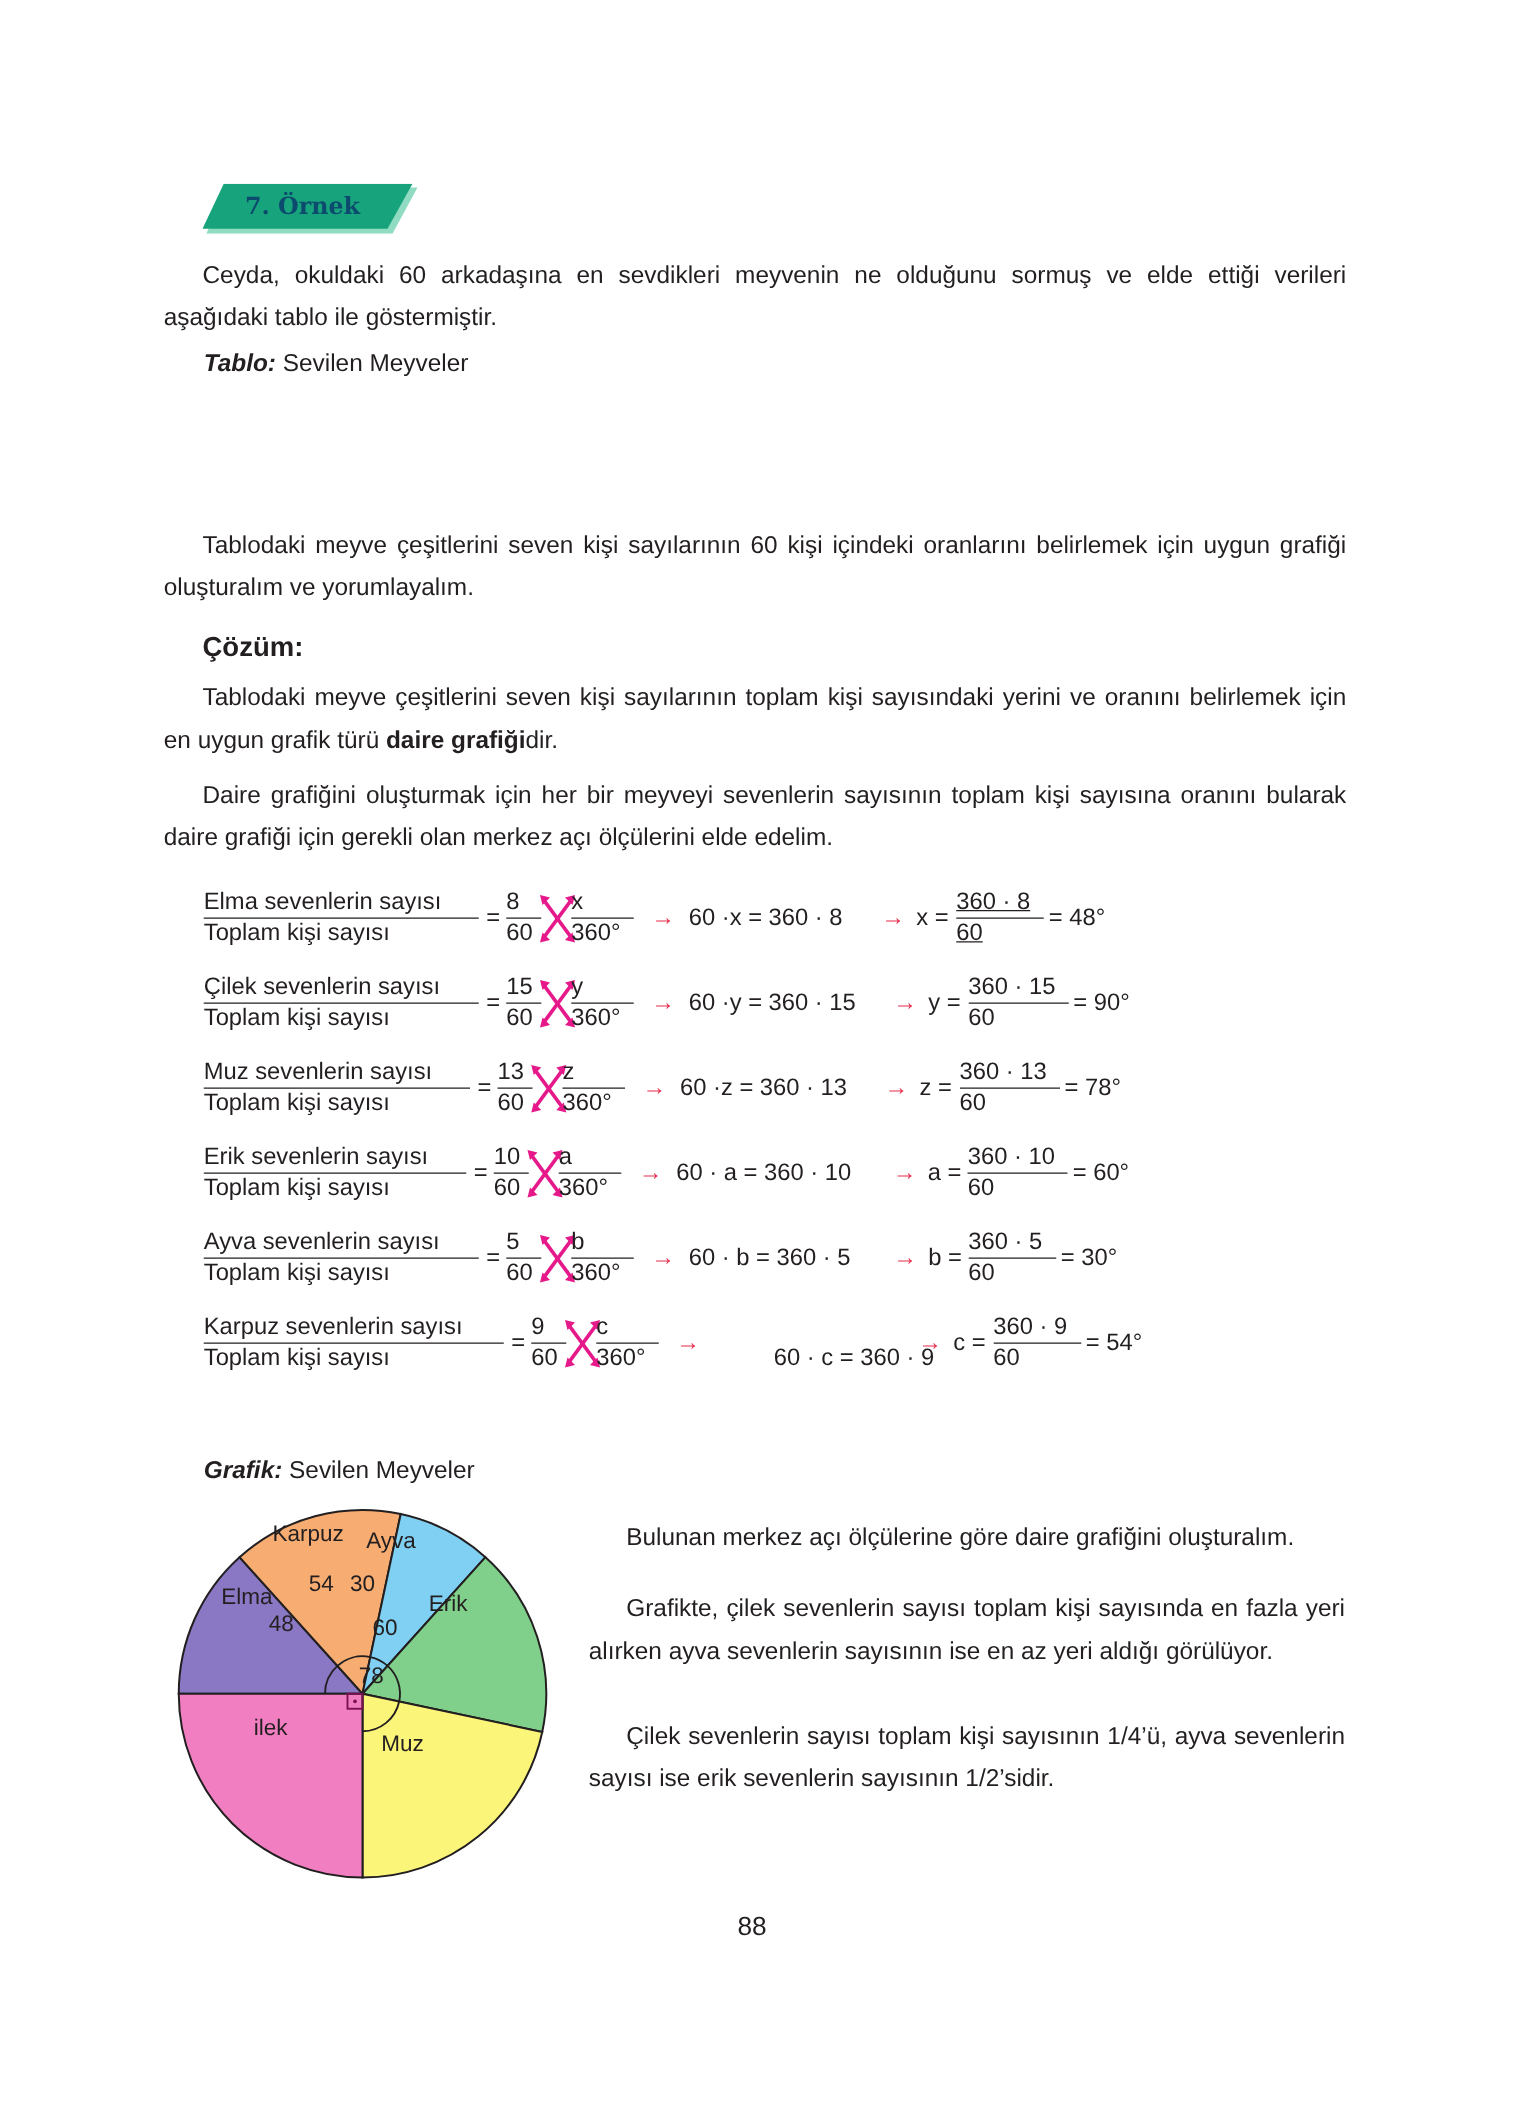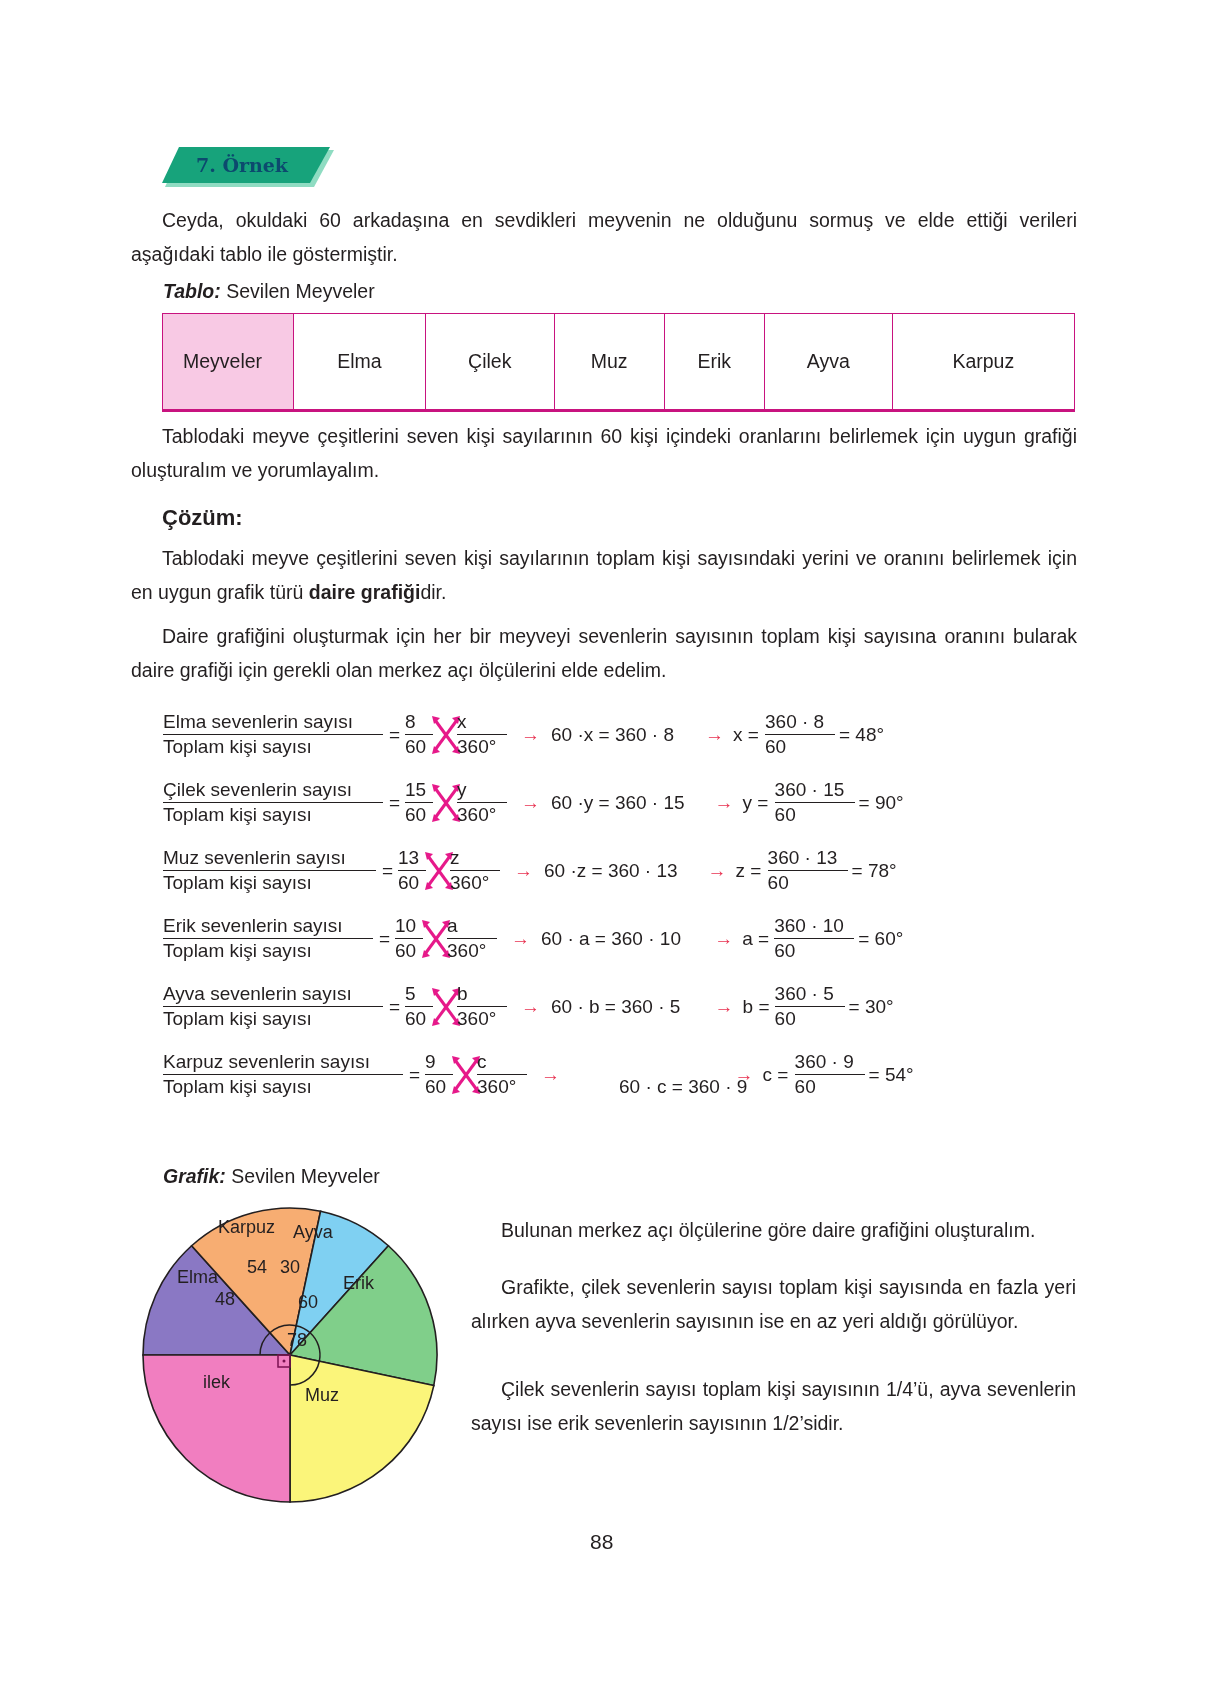--- a/index.html
+++ b/index.html
@@ -50,29 +50,20 @@
 
 <div class="para" style="top:203px;">Ceyda, okuldaki 60 arkadaşına en sevdikleri meyvenin ne olduğunu sormuş ve elde ettiği verileri aşağıdaki tablo ile göstermiştir.</div>
 
 <div class="caption" style="top:280px;">
   <b>Tablo:</b>
   <span>Sevilen Meyveler</span>
 </div>
 
 <table class="fruit">
   <tbody>
-      <tr>
-    <td class="head">Meyveler</td>
-    <td>Elma</td>
-    <td>Çilek</td>
-    <td>Muz</td>
-    <td>Erik</td>
-    <td>Ayva</td>
-    <td>Karpuz</td>
-  </tr>
 </tbody>
   </table>
 
 <div class="para" style="top:419px;">Tablodaki meyve çeşitlerini seven kişi sayılarının 60 kişi içindeki oranlarını belirlemek için uygun grafiği oluşturalım ve yorumlayalım.</div>
 
 <div class="h-solution">Çözüm:</div>
 
 <div class="para" style="top:541px;"><span>Tablodaki meyve çeşitlerini seven kişi sayılarının toplam kişi sayısındaki yerini ve oranını belirlemek için en uygun grafik türü </span><b>daire grafiği</b><span>dir.</span></div>
 
 <div class="para" style="top:619px;">Daire grafiğini oluşturmak için her bir meyveyi sevenlerin sayısının toplam kişi sayısına oranını bularak daire grafiği için gerekli olan merkez açı ölçülerini elde edelim.</div>
@@ -104,21 +95,21 @@
       </svg>
       <div class="frac" style="left:294px;top:0;width:50px;">
         <span class="num">x</span>
         <span class="bar"></span>
         <span class="den">360°</span>
       </div>
       <span class="eq-text arrow" style="left:358px;top:13px;">→</span>
       <span class="eq-text" style="left:388px;top:13px;">60 ·x = 360 · 8</span>
       <span class="eq-text arrow" style="left:542px;top:13px;">→</span>
       <span class="eq-text" style="left:570px;top:13px;">x =</span>
-      <div class="frac" style="left:602px;top:0;width:70px;">
+      <div class="frac" style="left:602px;top:0;width:70px;text-decoration:underline;">
         <span class="num">360 · 8</span>
         <span class="bar"></span>
         <span class="den">60</span>
       </div>
       <span class="eq-text" style="left:676px;top:13px;">= 48°</span>
     </div>
     <div class="eq-row" style="top: 778px;">
       <div class="frac" style="left:0;top:0;width:220px;">
         <span class="num">Çilek  sevenlerin  sayısı</span>
         <span class="bar"></span>

